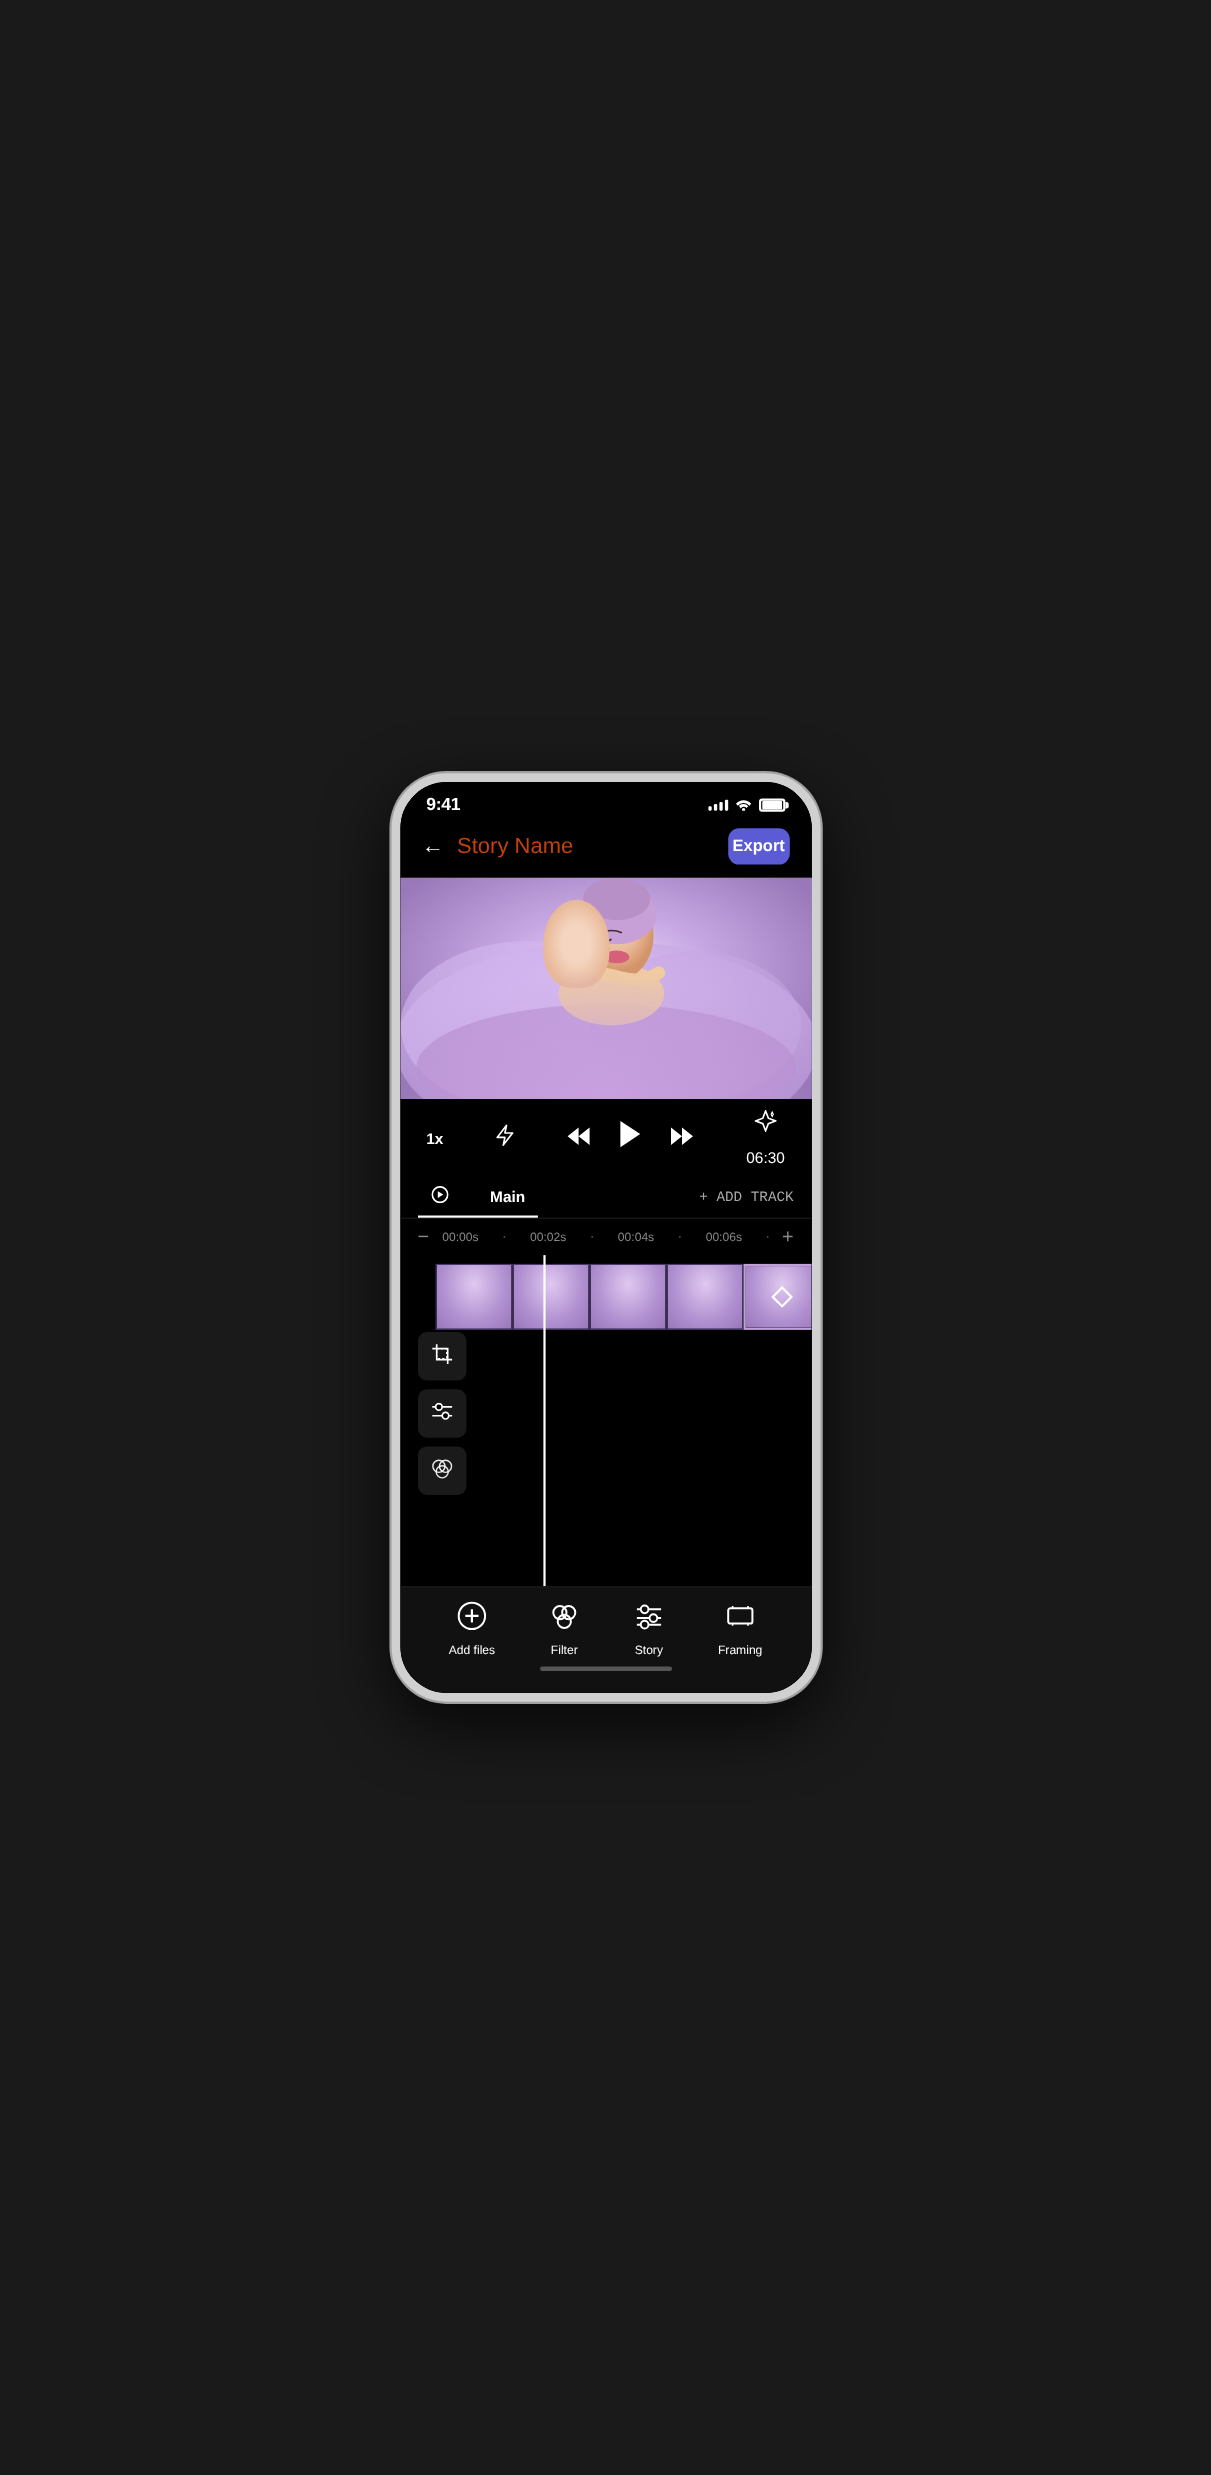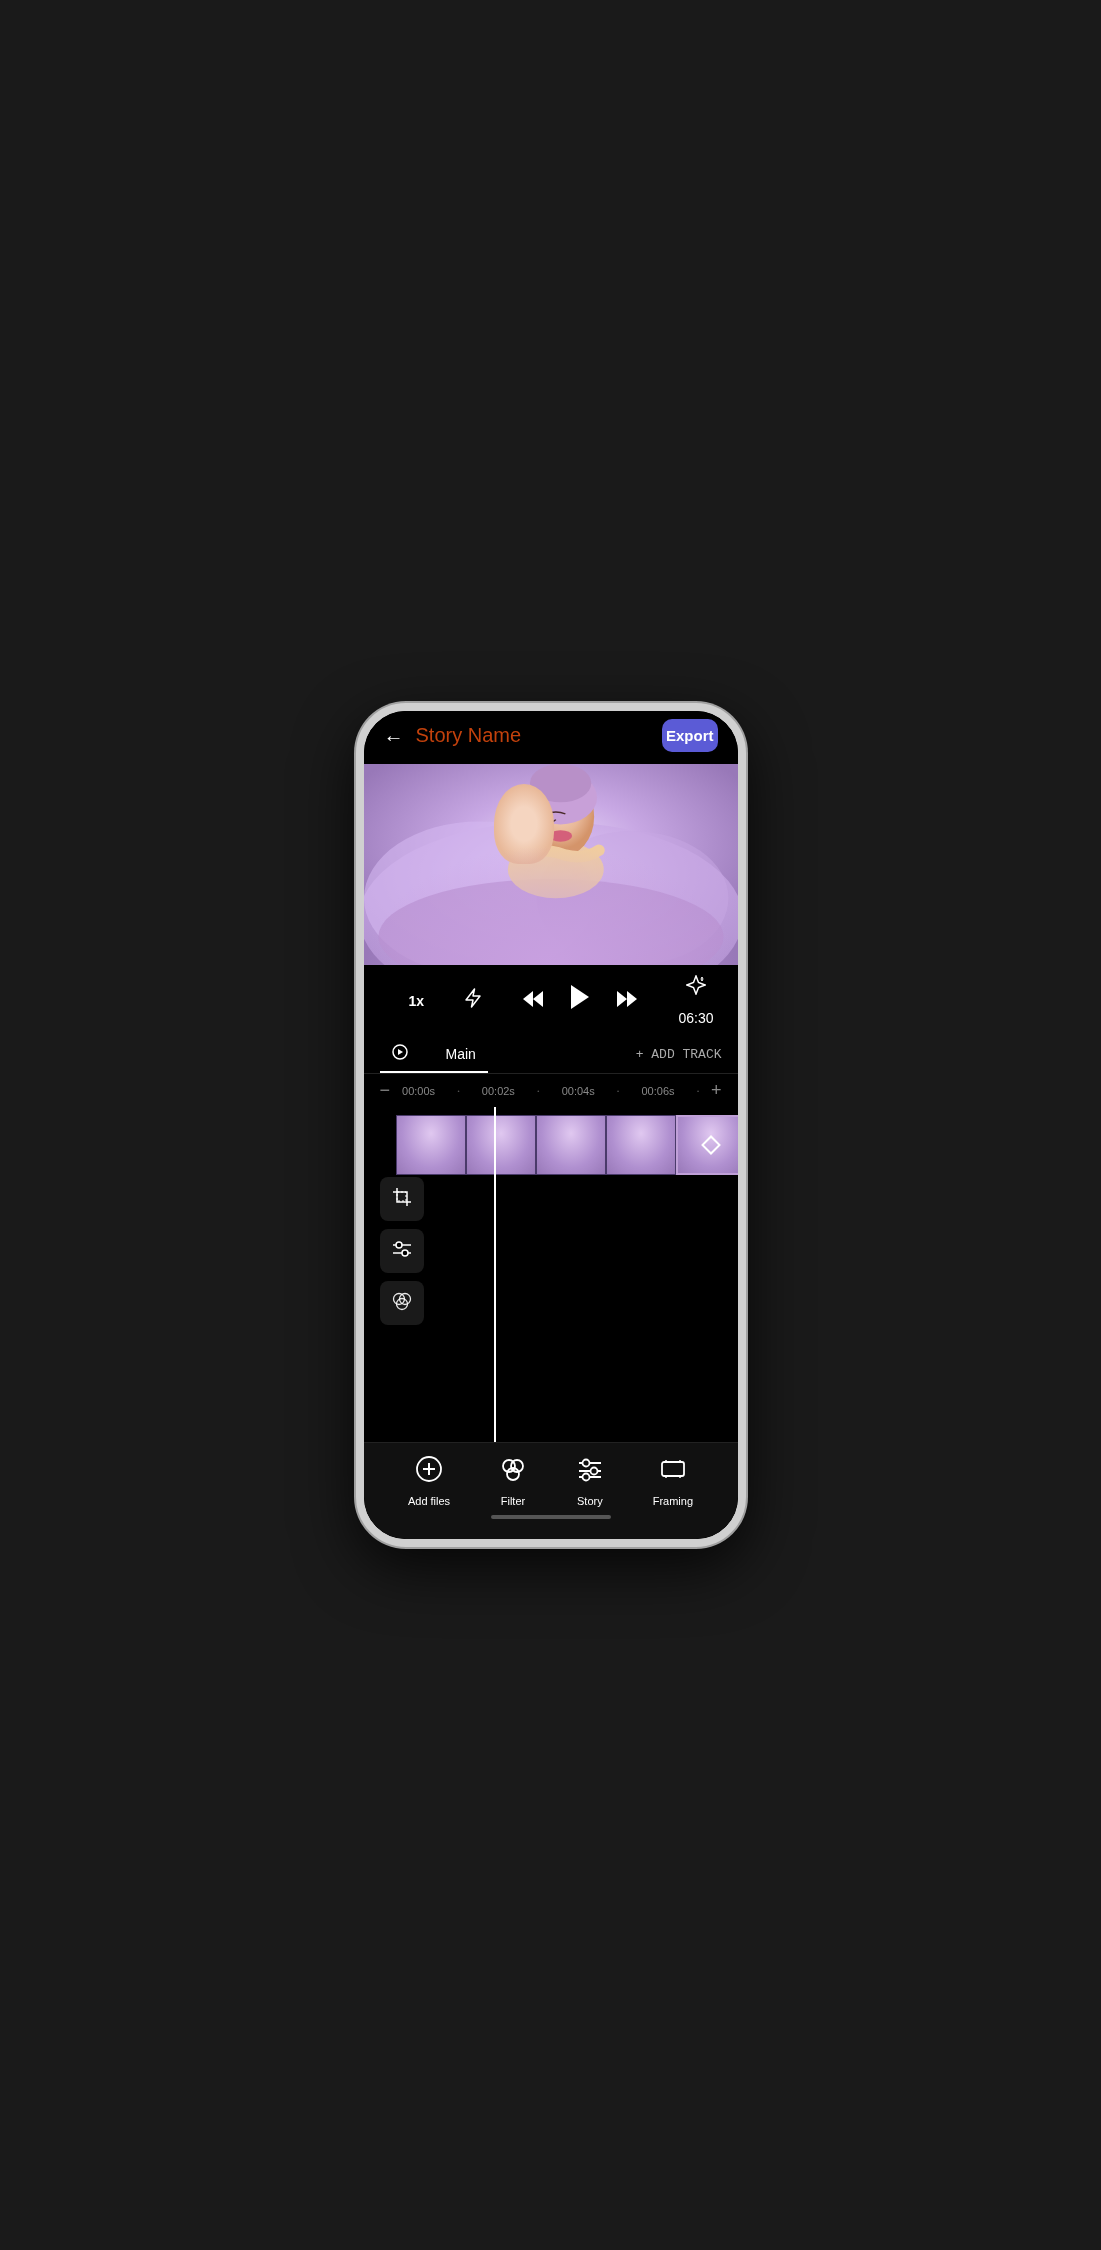--- a/index.html
+++ b/index.html
@@ -158,21 +158,20 @@
       background: radial-gradient(ellipse at 50% 100%, #c8a0e0 0%, transparent 70%);
     }
     
     .playback-controls {
       display: flex;
       align-items: center;
       justify-content: space-between;
       padding: 10px 24px;
       background: #000;
       flex-shrink: 0;
-      margin-left: 21px;
     }
     .speed-btn {
       color: #fff;
       font-size: 14px;
       font-weight: 600;
     }
     .flash-icon {
       color: #fff;
       font-size: 18px;
     }
@@ -222,21 +221,21 @@
       border-bottom: 2px solid #fff;
       cursor: pointer;
     }
     .tab-icon {
       color: #fff;
       font-size: 14px;
     }
     .tab-label {
       color: #fff;
       font-size: 14px;
-      font-weight: 400;
+      font-weight: 700;
       padding-left: 32px;
     }
     .add-track-btn {
       display: flex;
       align-items: center;
       gap: 4px;
       color: #aaa;
       font-size: 13px;
       font-weight: 500;
       cursor: pointer;
@@ -437,20 +436,39 @@
 </head>
 <body>
 
 <div class="phone-frame">
   <div class="phone-side-left"></div>
   <div class="phone-side-left2"></div>
   <div class="phone-side-left3"></div>
   <div class="phone-side-right"></div>
   <div class="phone-inner">
 
+    <div class="status-bar">
+      <span class="status-time">9:41</span>
+      <div class="status-icons">
+        <div class="signal-bars">
+          <div class="signal-bar" style="height:4px;"></div>
+          <div class="signal-bar" style="height:6px;"></div>
+          <div class="signal-bar" style="height:8px;"></div>
+          <div class="signal-bar" style="height:10px;"></div>
+        </div>
+        <span style="color:#fff;font-size:14px;">
+          <svg width="16" height="12" viewBox="0 0 16 12">
+              <path d="M8 9.5a1.5 1.5 0 110 3 1.5 1.5 0 010-3zm0-3.5a5.5 5.5 0 014.243 2L10.6 9.6A3 3 0 008 8.5a3 3 0 00-2.6 1.5L3.757 7.5A5.5 5.5 0 018 6zm0-3.5a9 9 0 016.928 3.285L13.28 7.43A6.5 6.5 0 008 5a6.5 6.5 0 00-5.28 2.43L1.072 5.785A9 9 0 018 2.5z" fill="white" fill-rule="evenodd"></path>
+            </svg>
+        </span>
+        <div class="battery-icon">
+          <div class="battery-fill"></div>
+        </div>
+      </div>
+    </div>
 
     <div class="header">
       <div class="header-left">
         <span class="back-arrow">←</span>
         <span class="header-title">Story Name</span>
       </div>
       <button class="export-btn">Export</button>
     </div>
 
     <div class="video-preview">

